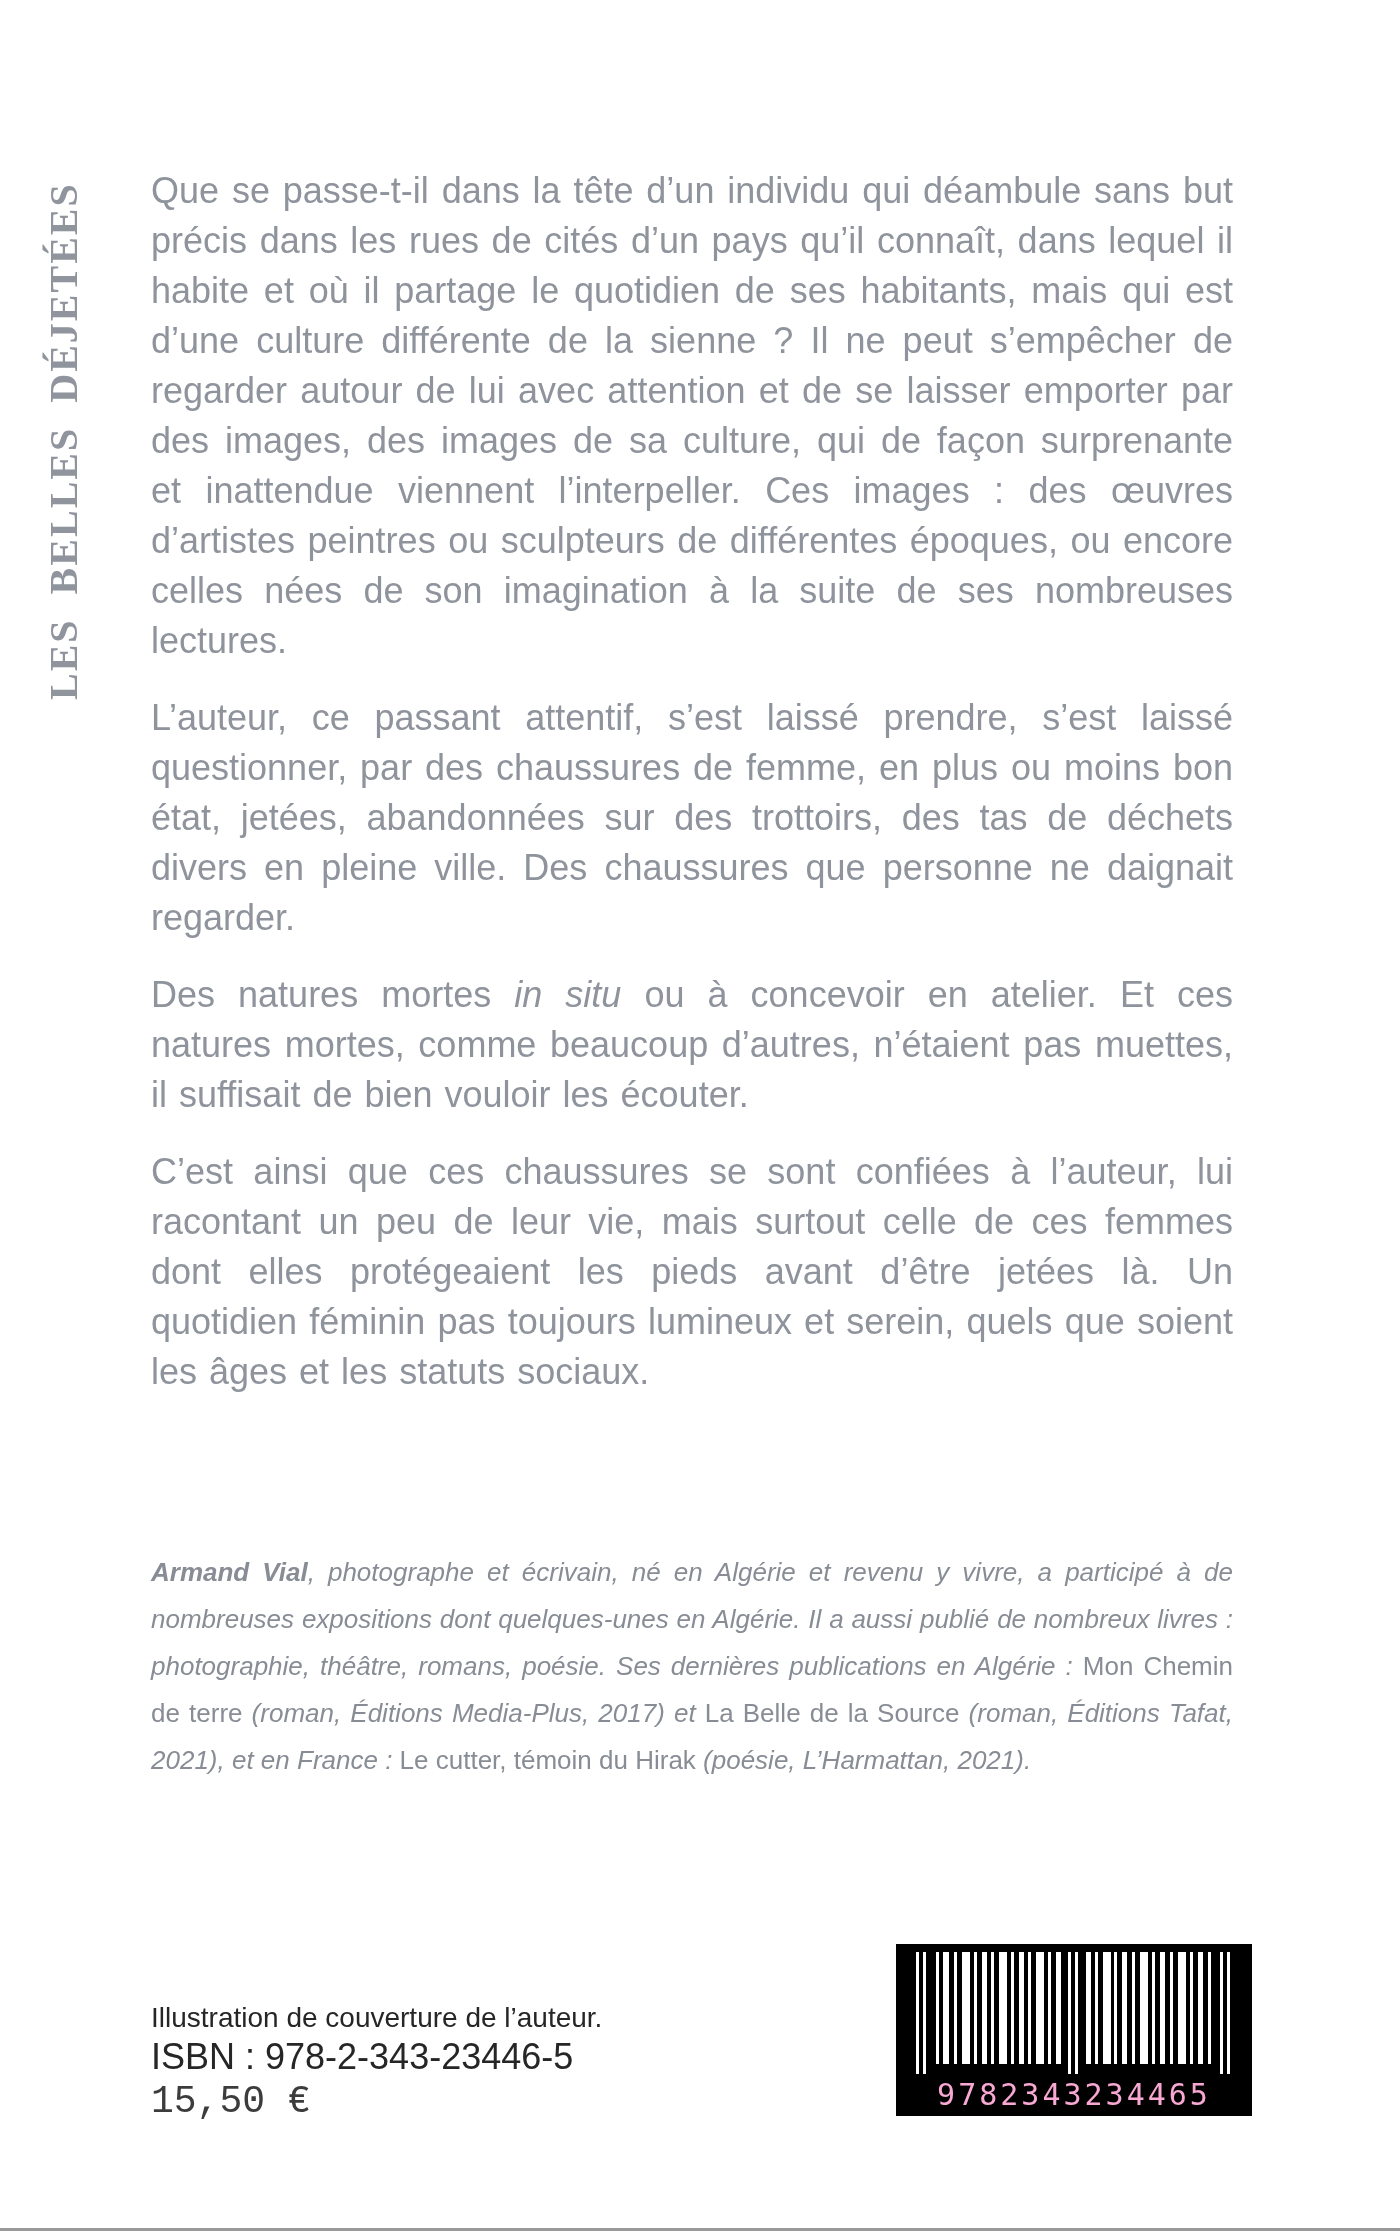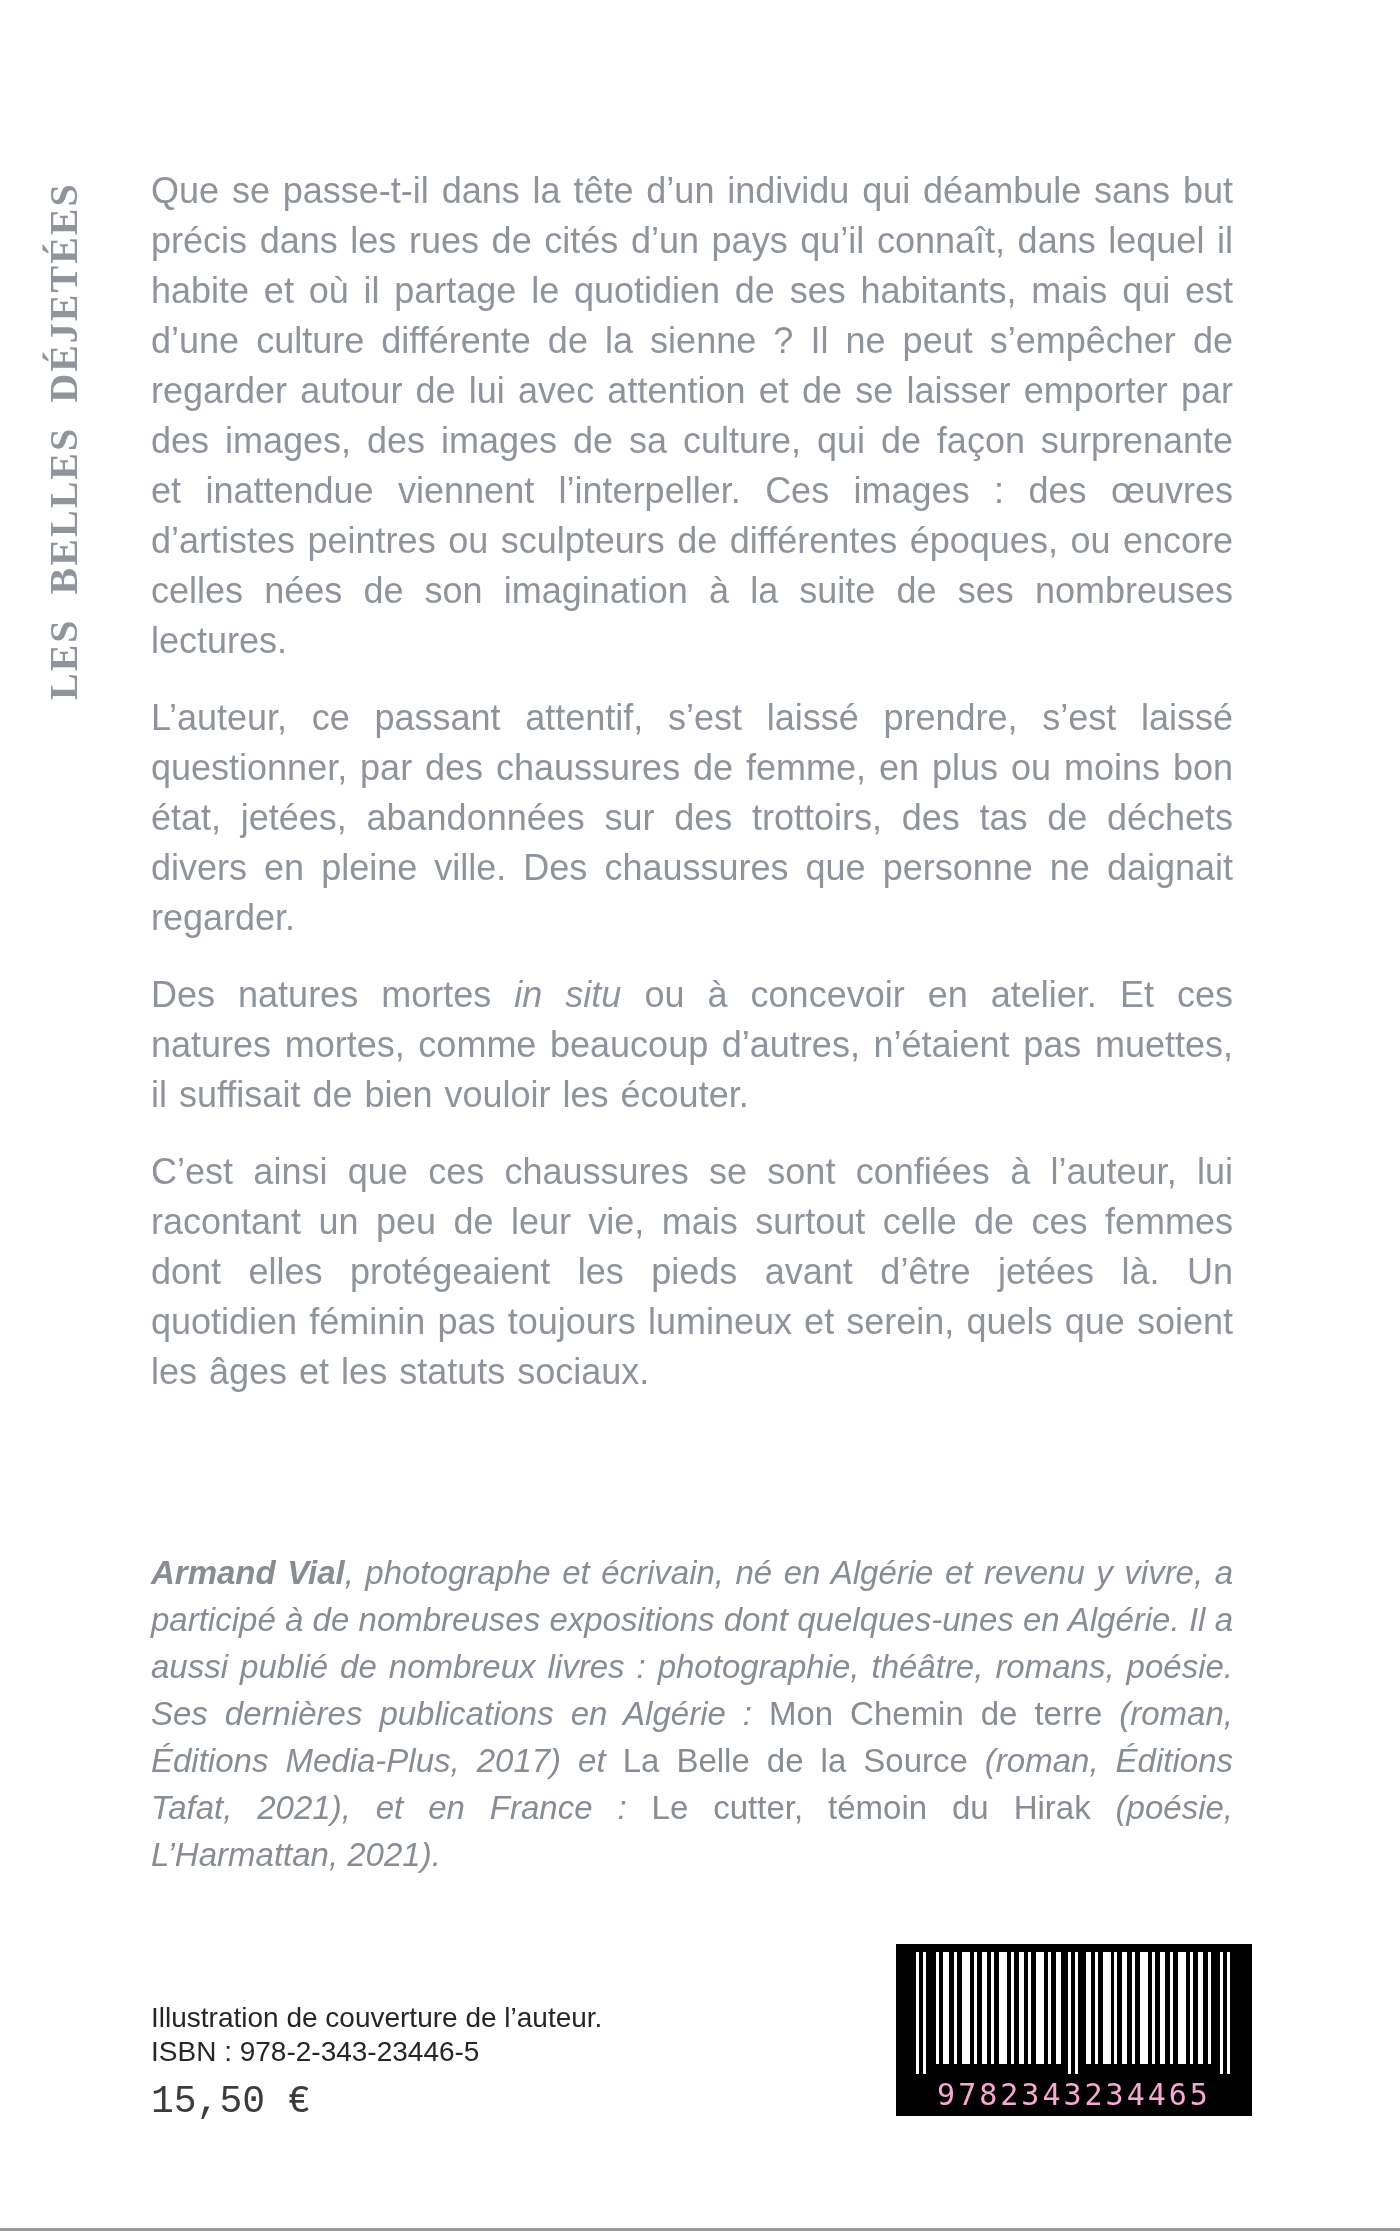--- a/index.html
+++ b/index.html
@@ -45,21 +45,21 @@
   .body-par {
     margin: 0 0 27px 0;
     font-size: 36px;
     line-height: 50px;
     text-align: justify;
     word-spacing: 2px;
   }
   .body-par em { font-style: italic; }
   .bio {
     margin: 152px 0 0 0;
-    font-size: 33px;
+    font-size: 26px;
     line-height: 47px;
     text-align: justify;
     font-style: italic;
     color: #878c95;
   }
   .bio-bold { font-weight: 700; font-style: italic; }
   .bio-italic { font-style: italic; }
   .bio-roman { font-style: normal; }
   
   .credit {
@@ -67,21 +67,21 @@
     left: 151px;
     top: 1958px;
     font-size: 28px;
     color: #262626;
     margin-top: 44px;
   }
   .isbn {
     position: absolute;
     left: 151px;
     top: 2036px;
-    font-size: 28px;
+    font-size: 36px;
     color: #262626;
   }
   .price {
     position: absolute;
     left: 151px;
     top: 2080px;
     font-size: 38px;
     color: #3c3c3c;
     font-family: Liberation Mono, monospace;
   }

